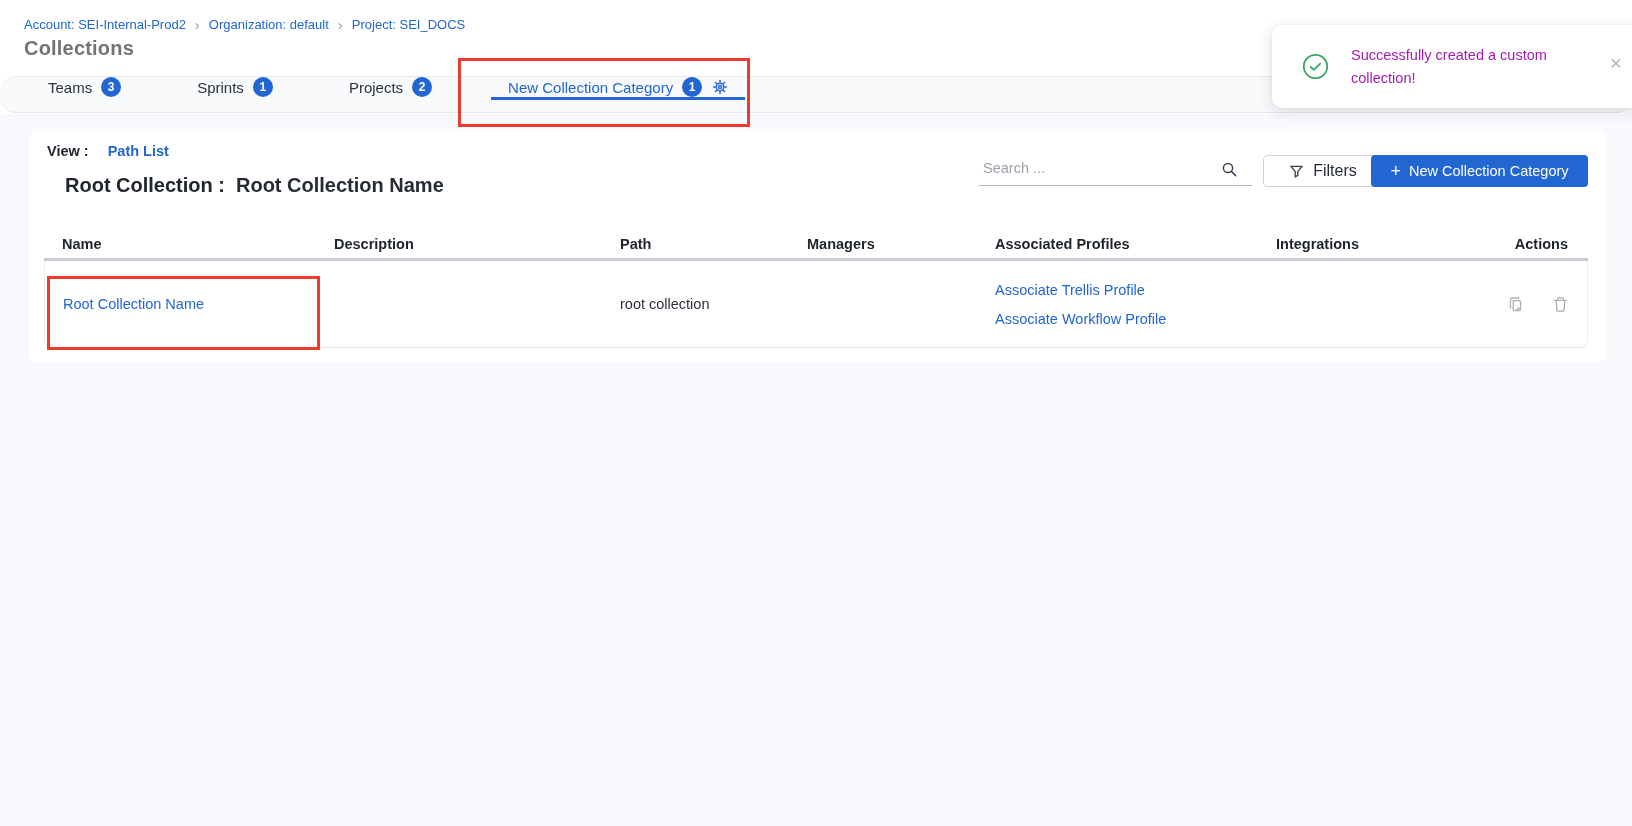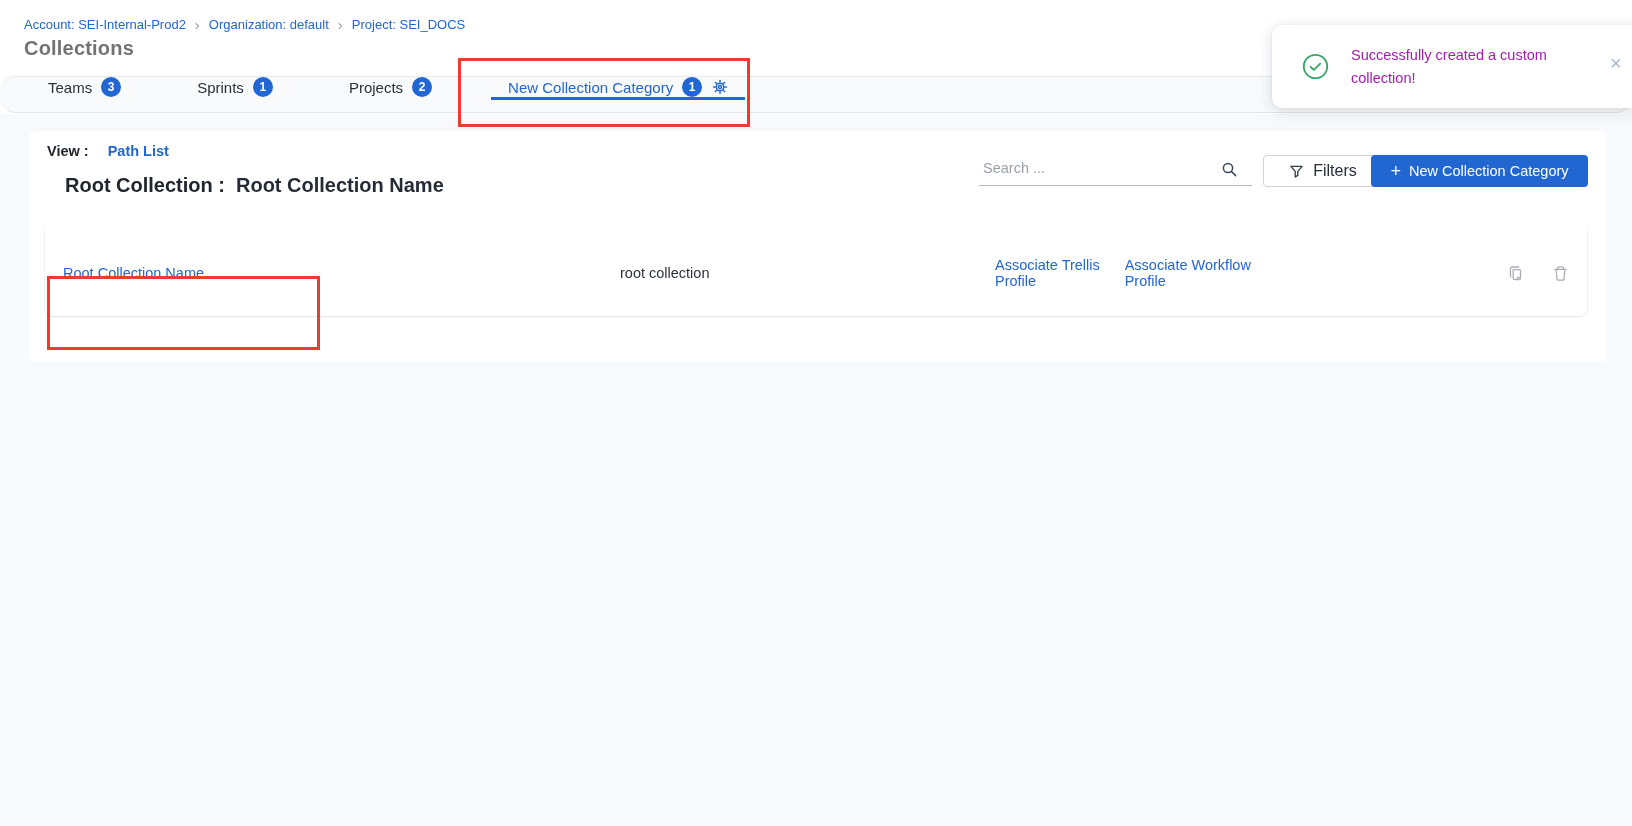--- a/index.html
+++ b/index.html
@@ -74,21 +74,21 @@
   }
   .thead > div { padding-left:18px; }
   .thead > div.col-actions { padding-left:0; padding-right:20px; text-align:right; }
   .tbody { border-left:1px solid #edeff2; border-right:1px solid #edeff2; border-bottom:1px solid #e4e7ea; border-radius:0 0 8px 8px; }
   .trow {
     display:grid; grid-template-columns:271px 286px 187px 188px 281px 229px 100px;
     height:86px; align-items:center; font-size:14.5px; color:#2b323d;
   }
   .trow > div { padding-left:18px; }
   .cell-name a { color:#2166d2; text-decoration:none; cursor:pointer; }
-  .cell-profiles { display:flex; gap:13px; }
+  .cell-profiles { display:flex; flex-direction:column; gap:13px; }
   .cell-profiles a { color:#2166d2; text-decoration:none; cursor:pointer; }
   .cell-actions { display:flex; gap:28px; padding-left:20px !important; }
   .icon-btn { cursor:pointer; display:flex; }
 
   
   .toast {
     position:absolute; left:1272px; top:17px; width:380px; height:83px; z-index:50;
     background:#fff; border-radius:10px;
     box-shadow:0 3px 14px rgba(35,45,65,.16), 0 0 2px rgba(35,45,65,.08);
     display:flex; align-items:center; padding-left:30px; gap:22px;
@@ -179,20 +179,29 @@
         </span>
         <span>Filters</span>
       </button>
 
       <button class="new-btn">
         <span class="plus">+</span>
         <span>New Collection Category</span>
       </button>
 
       <div class="table">
+        <div class="thead">
+          <div>Name</div>
+          <div>Description</div>
+          <div>Path</div>
+          <div>Managers</div>
+          <div>Associated Profiles</div>
+          <div>Integrations</div>
+          <div class="col-actions">Actions</div>
+        </div>
         <div class="tbody">
           <div class="trow">
             <div class="cell-name">
               <a>Root Collection Name</a>
             </div>
             <div></div>
             <div>root collection</div>
             <div></div>
             <div class="cell-profiles">
               <a>Associate Trellis Profile</a>

